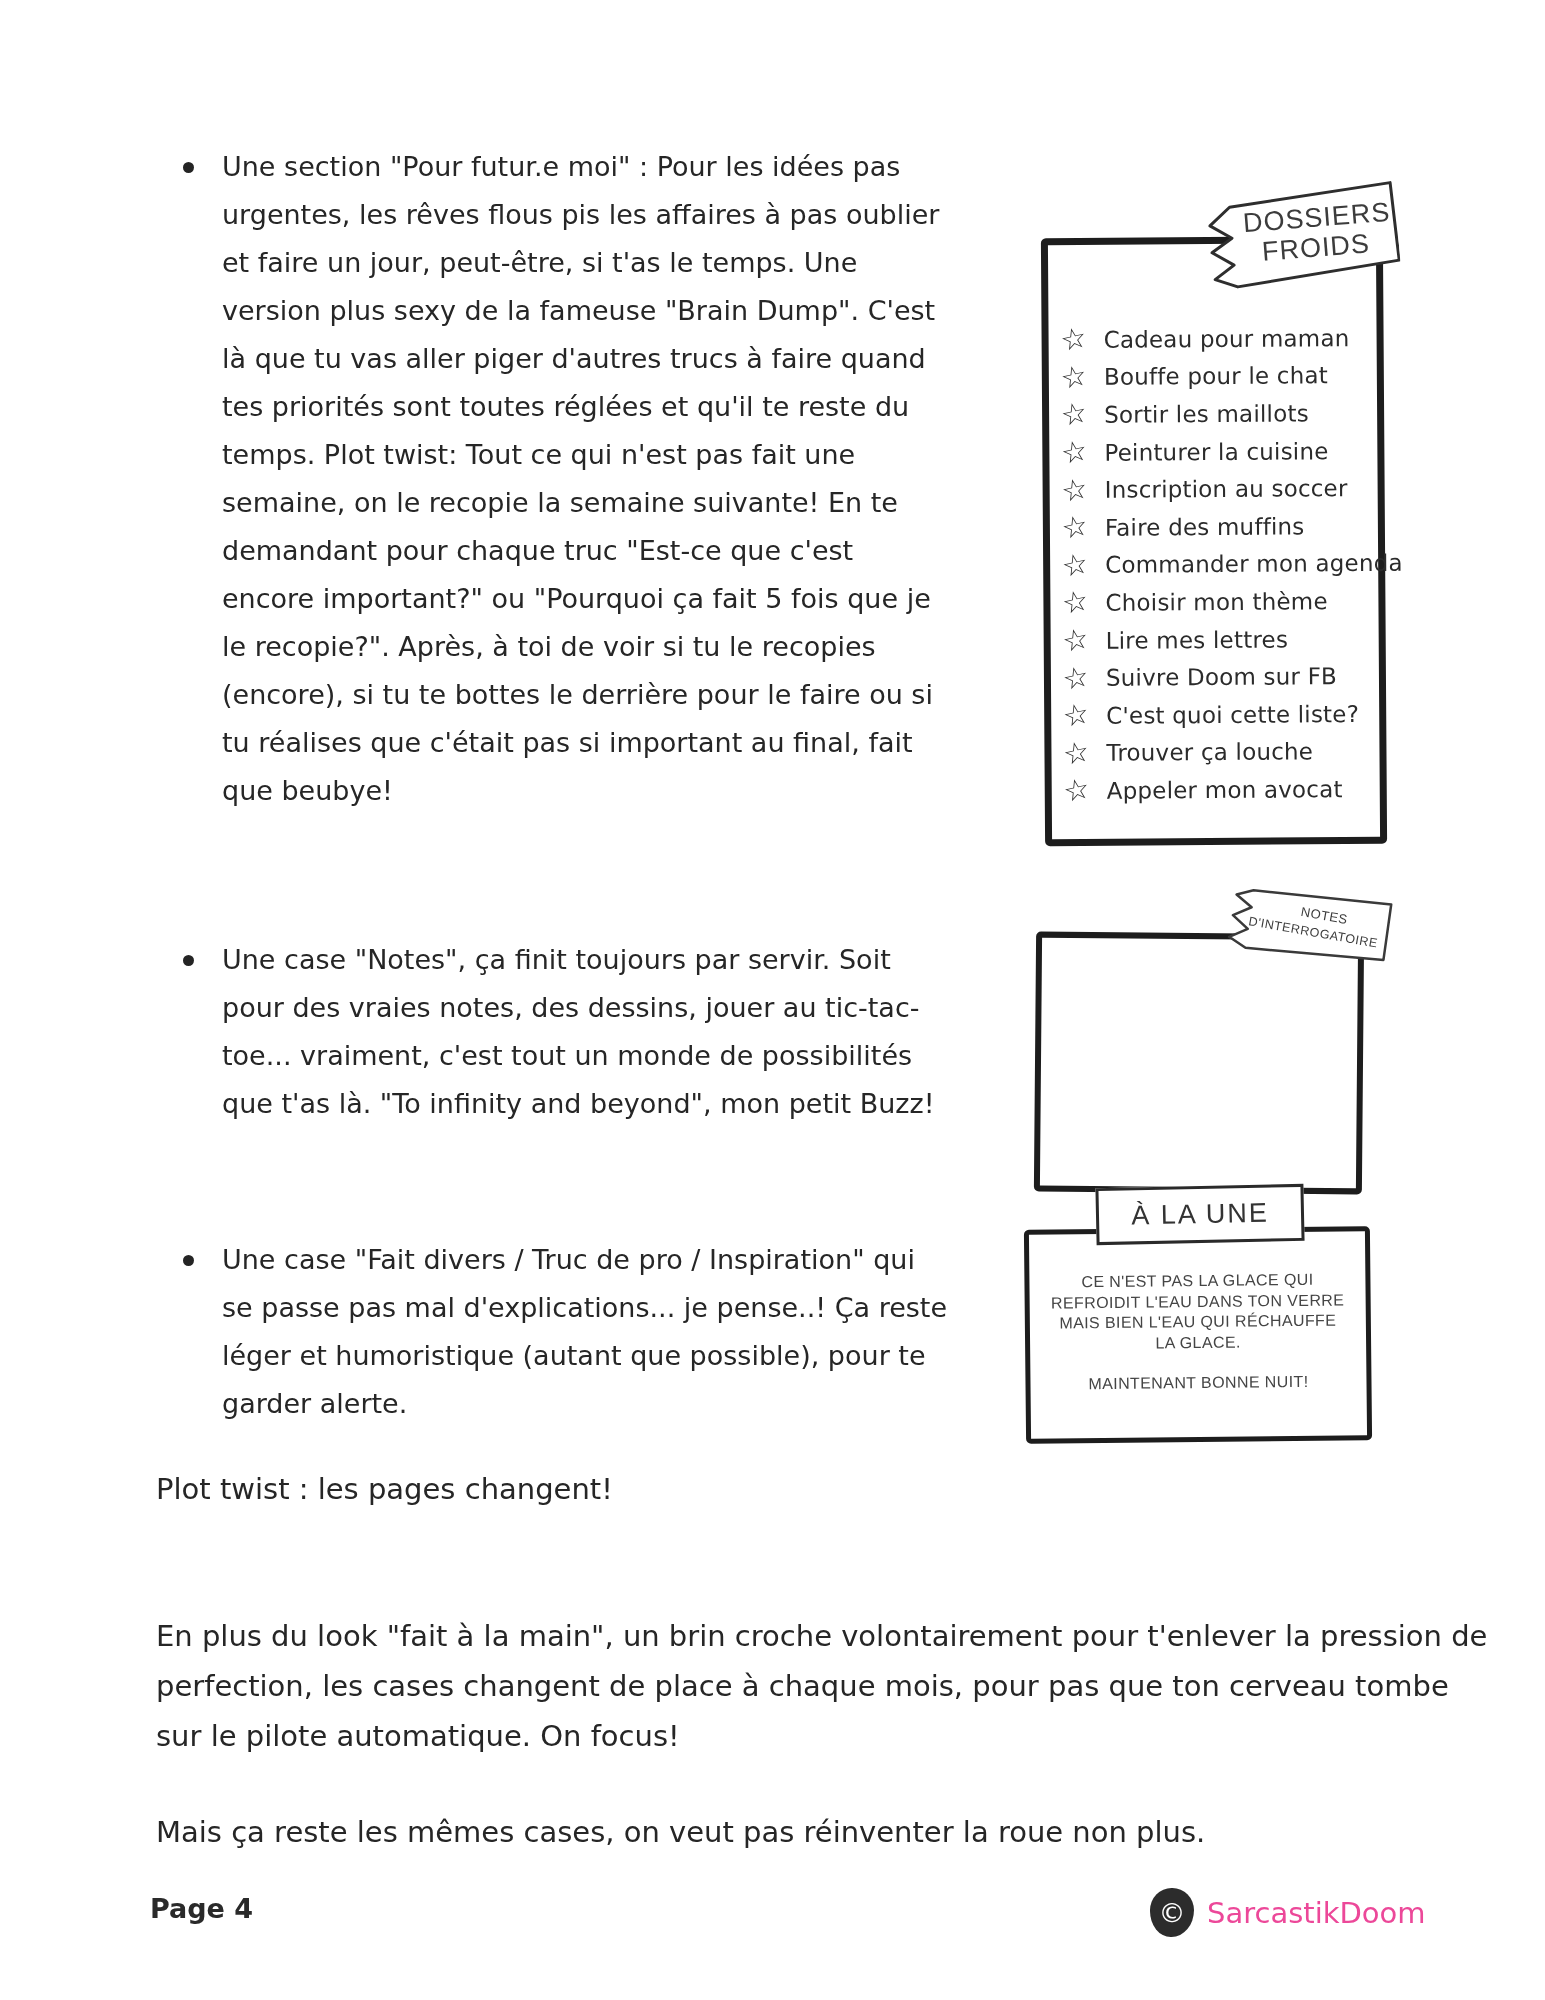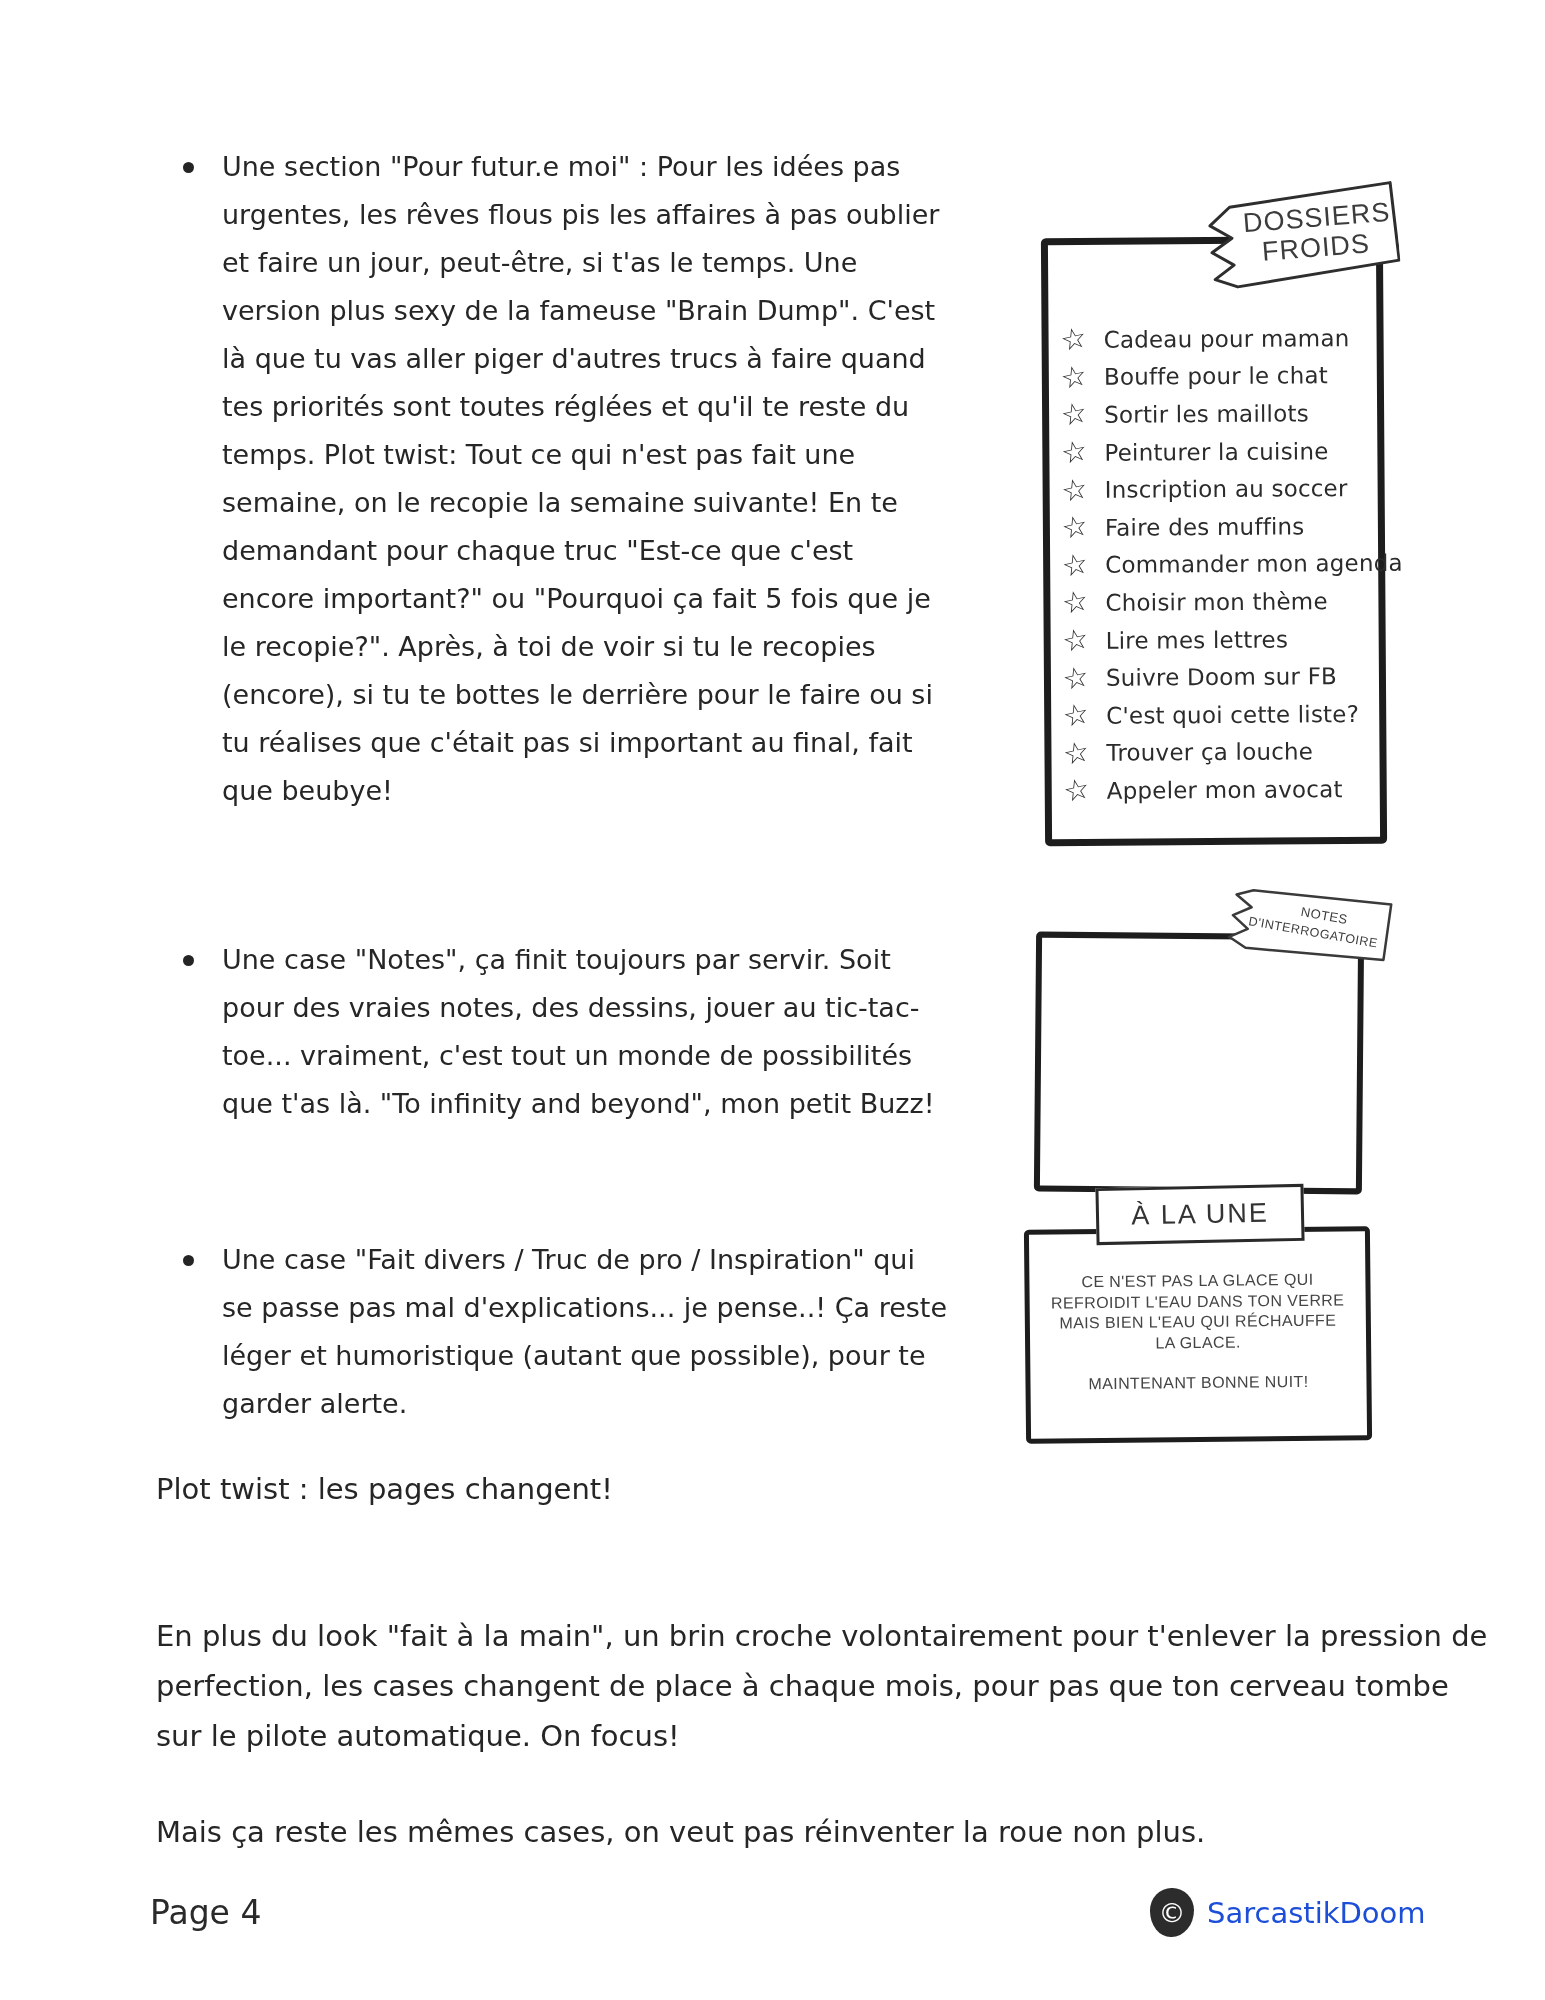--- a/index.html
+++ b/index.html
@@ -72,29 +72,29 @@
     margin:38px auto 0; width:302px; text-align:center;
     font-family:"Liberation Sans", sans-serif; font-size:16px; line-height:20.5px;
     letter-spacing:0.4px; color:#454545;
   }
   #front-page-closing {
     margin:21px auto 0; width:302px; text-align:center;
     font-family:"Liberation Sans", sans-serif; font-size:16px; letter-spacing:0.4px; color:#454545;
   }
 
   
-  #page-number { position:absolute; left:150px; top:1893px; font-size:33px; color:#2a2a2a; }
+  #page-number { position:absolute; left:150px; top:1893px; font-size:27px; color:#2a2a2a;font-weight:bold; }
   #brand-group { position:absolute; left:1150px; top:1888px; display:flex; align-items:center; gap:13px; }
   #copyright-icon {
     width:44px; height:49px; background:#2c2c2c; color:#ffffff;
     border-radius:50% 50% 52% 48% / 46% 46% 56% 54%;
     display:flex; align-items:center; justify-content:center;
     font-size:27px; line-height:1;
   }
-  #brand-name { font-size:29px; color:#1d4ed8; }
+  #brand-name { font-size:29px; color:#ec4899; }
 </style>
 </head>
 <body>
 
 <div class="page">
 
   <div class="bullet" id="bullet-future-me">
     <span class="dot"></span>
     <span class="btext">Une section "Pour futur.e moi" : Pour les idées pas urgentes, les rêves flous pis les affaires à pas oublier et faire un jour, peut-être, si t'as le temps. Une version plus sexy de la fameuse "Brain Dump". C'est là que tu vas aller piger d'autres trucs à faire quand tes priorités sont toutes réglées et qu'il te reste du temps. Plot twist: Tout ce qui n'est pas fait une semaine, on le recopie la semaine suivante! En te demandant pour chaque truc "Est-ce que c'est encore important?" ou "Pourquoi ça fait 5 fois que je le recopie?". Après, à toi de voir si tu le recopies (encore), si tu te bottes le derrière pour le faire ou si tu réalises que c'était pas si important au final, fait que beubye!</span>
   </div>

